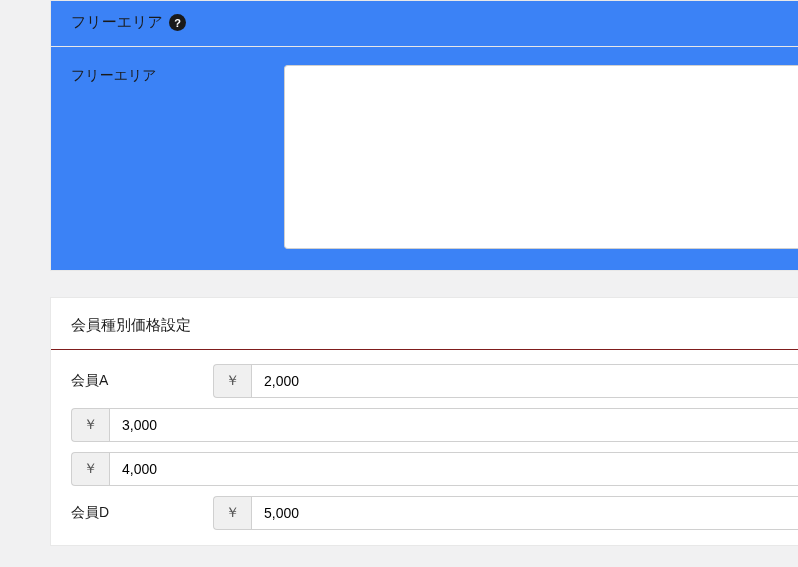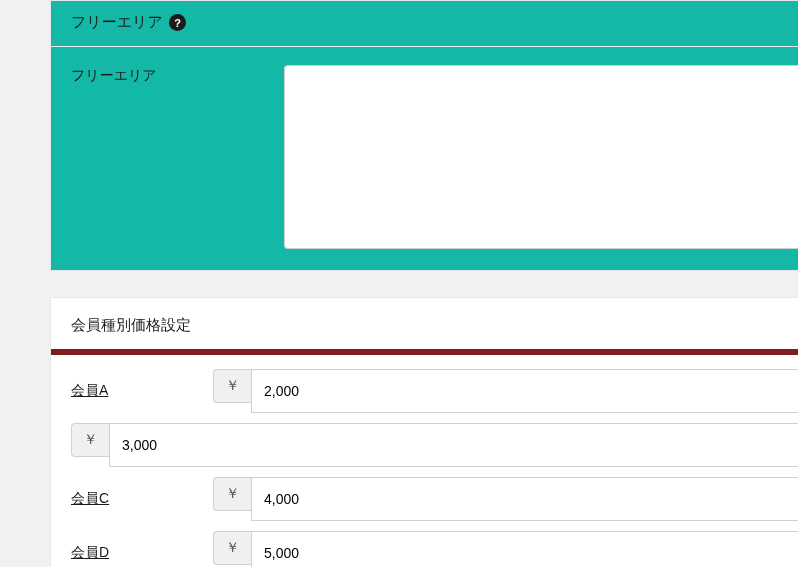--- a/index.html
+++ b/index.html
@@ -8,21 +8,21 @@
     padding: 0;
     background: #f1f1f2;
     font-family: -apple-system, BlinkMacSystemFont, "Segoe UI", "Hiragino Sans", "Hiragino Kaku Gothic ProN", Meiryo, sans-serif;
     font-size: 14px;
     color: #1a1a1a;
     width: 798px;
     height: 567px;
     overflow: hidden;
   }
   .panel {
-    background: #14b8a6;
+    background: #3b82f6;
     border: 1px solid #e8e8e8;
     border-right: none;
     margin-left: 50px;
   }
   .panel-header {
     padding: 12px 20px 14px 20px;
     border-bottom: 1px solid #e8e8e8;
     display: flex;
     align-items: center;
     gap: 6px;
@@ -63,58 +63,57 @@
   }
   .panel2 {
     background: #fff;
     border: 1px solid #e8e8e8;
     border-right: none;
     margin-left: 50px;
     margin-top: 26px;
   }
   .panel2-header {
     padding: 18px 20px 14px 20px;
-    border-bottom: 6px solid #7f1d1d;
+    border-bottom: 1px solid #7f1d1d;
     font-size: 15px;
   }
   .panel2-body {
     padding: 14px 0 14px 20px;
   }
   .price-row {
     display: flex;
     align-items: center;
     margin-bottom: 10px;
   }
   .price-row:last-child { margin-bottom: 1px; }
   .price-label {
     width: 142px;
     flex-shrink: 0;
     font-size: 14px;
-    text-decoration: underline;
   }
   .input-group {
     display: flex;
     flex: 1;
   }
   .input-addon {
     width: 38px;
     height: 34px;
     background: #f0f0f0;
     border: 1px solid #d0d0d0;
     border-right: none;
     border-radius: 4px 0 0 4px;
     display: flex;
     align-items: center;
     justify-content: center;
     color: #555;
     font-size: 14px;
   }
   .price-input {
     flex: 1;
-    height: 44px;
+    height: 34px;
     border: 1px solid #d0d0d0;
     border-radius: 0;
     border-right: none;
     padding: 0 12px;
     font-size: 14px;
     font-family: inherit;
     outline: none;
   }
 </style>
 </head>
@@ -153,21 +152,20 @@
     </div>
 
     <div class="price-row">
       <div class="input-group">
         <div class="input-addon">￥</div>
         <input class="price-input" value="3,000" style="">
       </div>
     </div>
 
     <div class="price-row">
-      <div class="price-label">会員C</div>
       <div class="input-group">
         <div class="input-addon">￥</div>
         <input class="price-input" value="4,000" style="">
       </div>
     </div>
 
     <div class="price-row">
       <div class="price-label">会員D</div>
       <div class="input-group">
         <div class="input-addon">￥</div>

